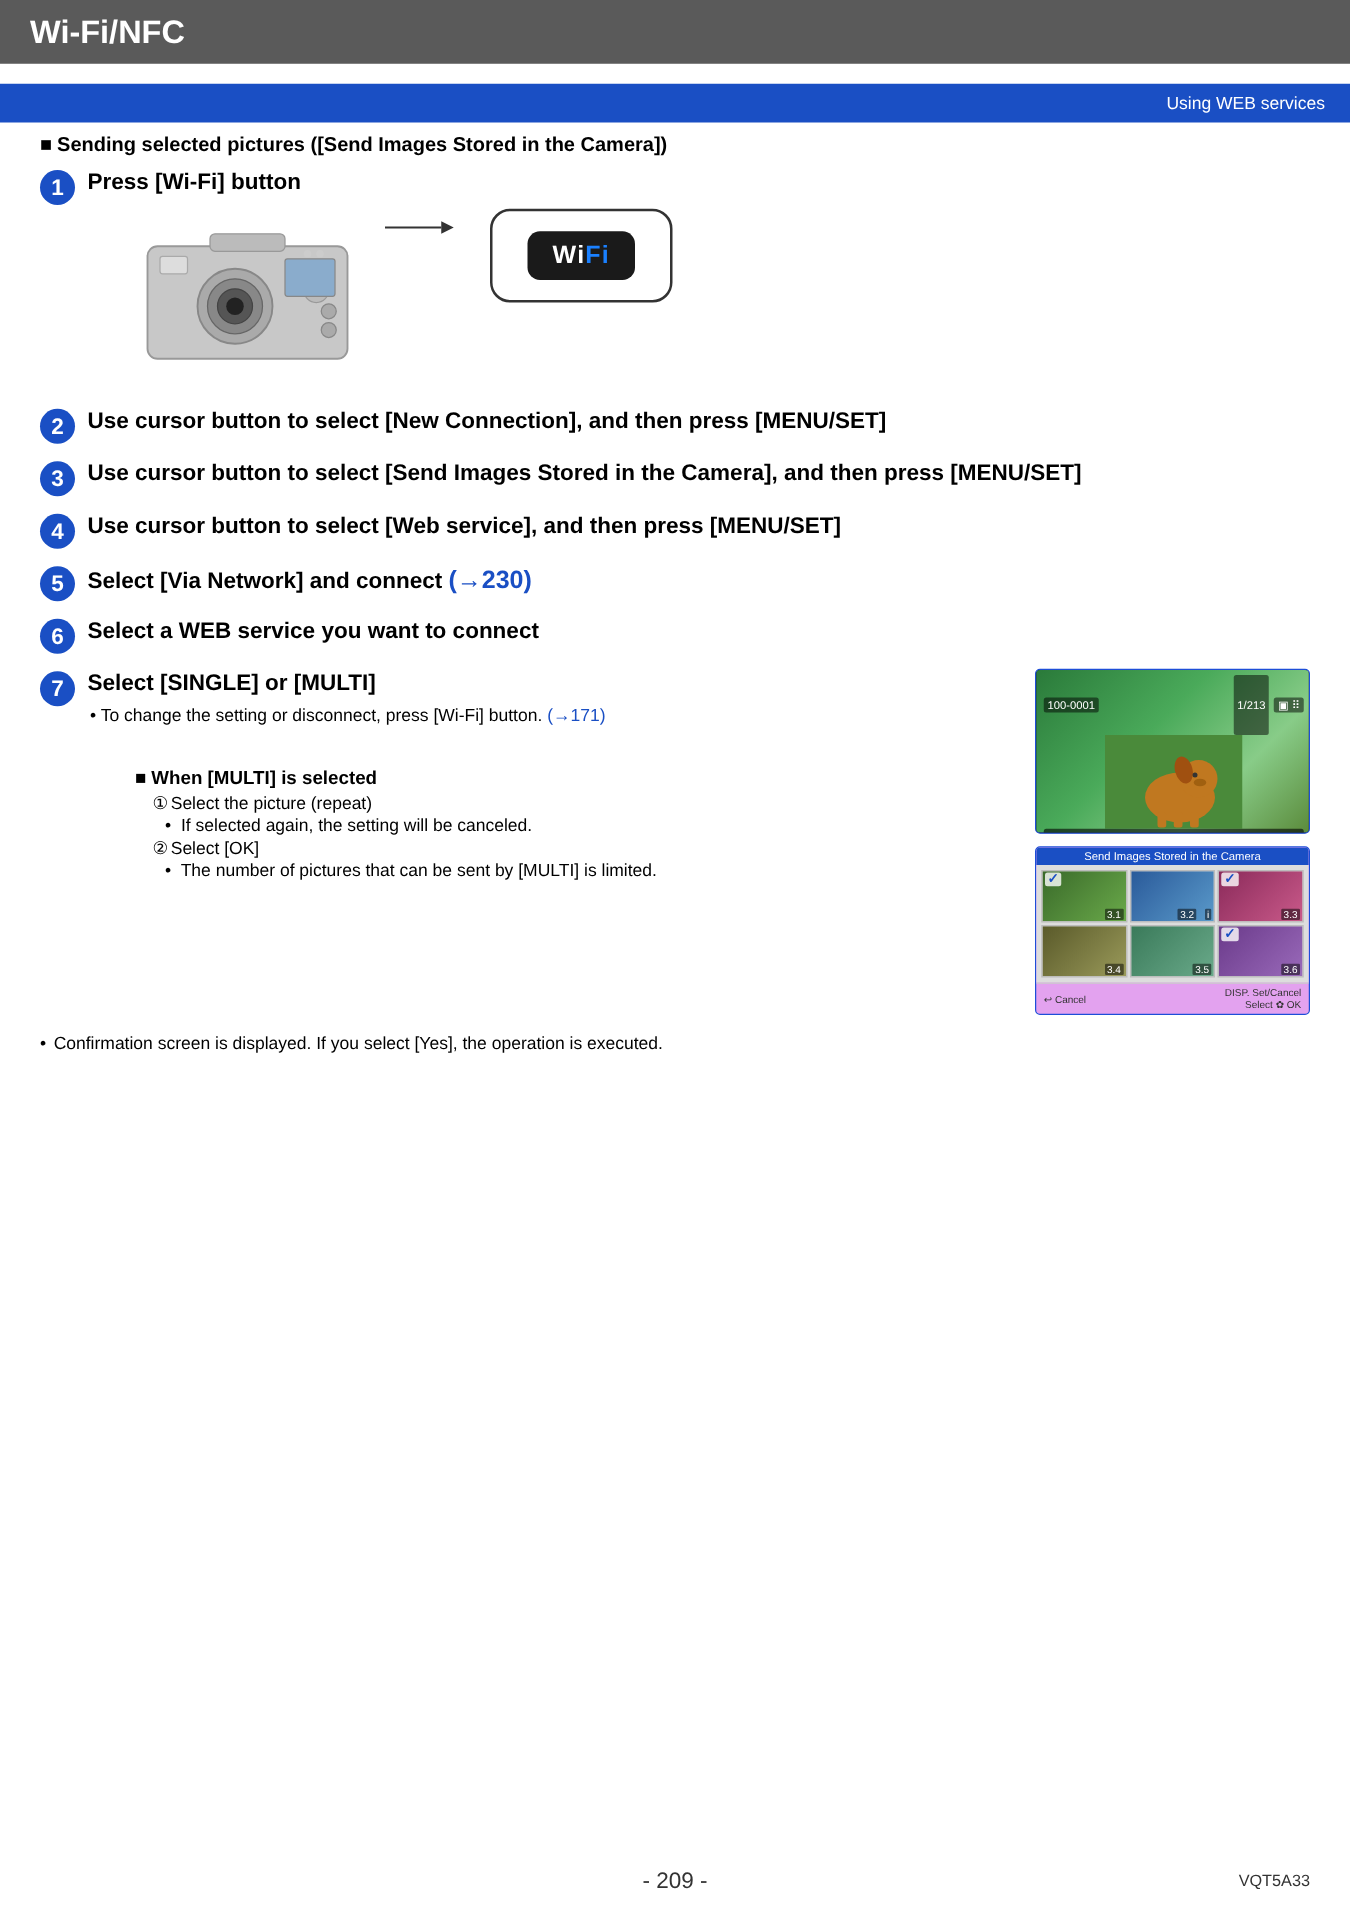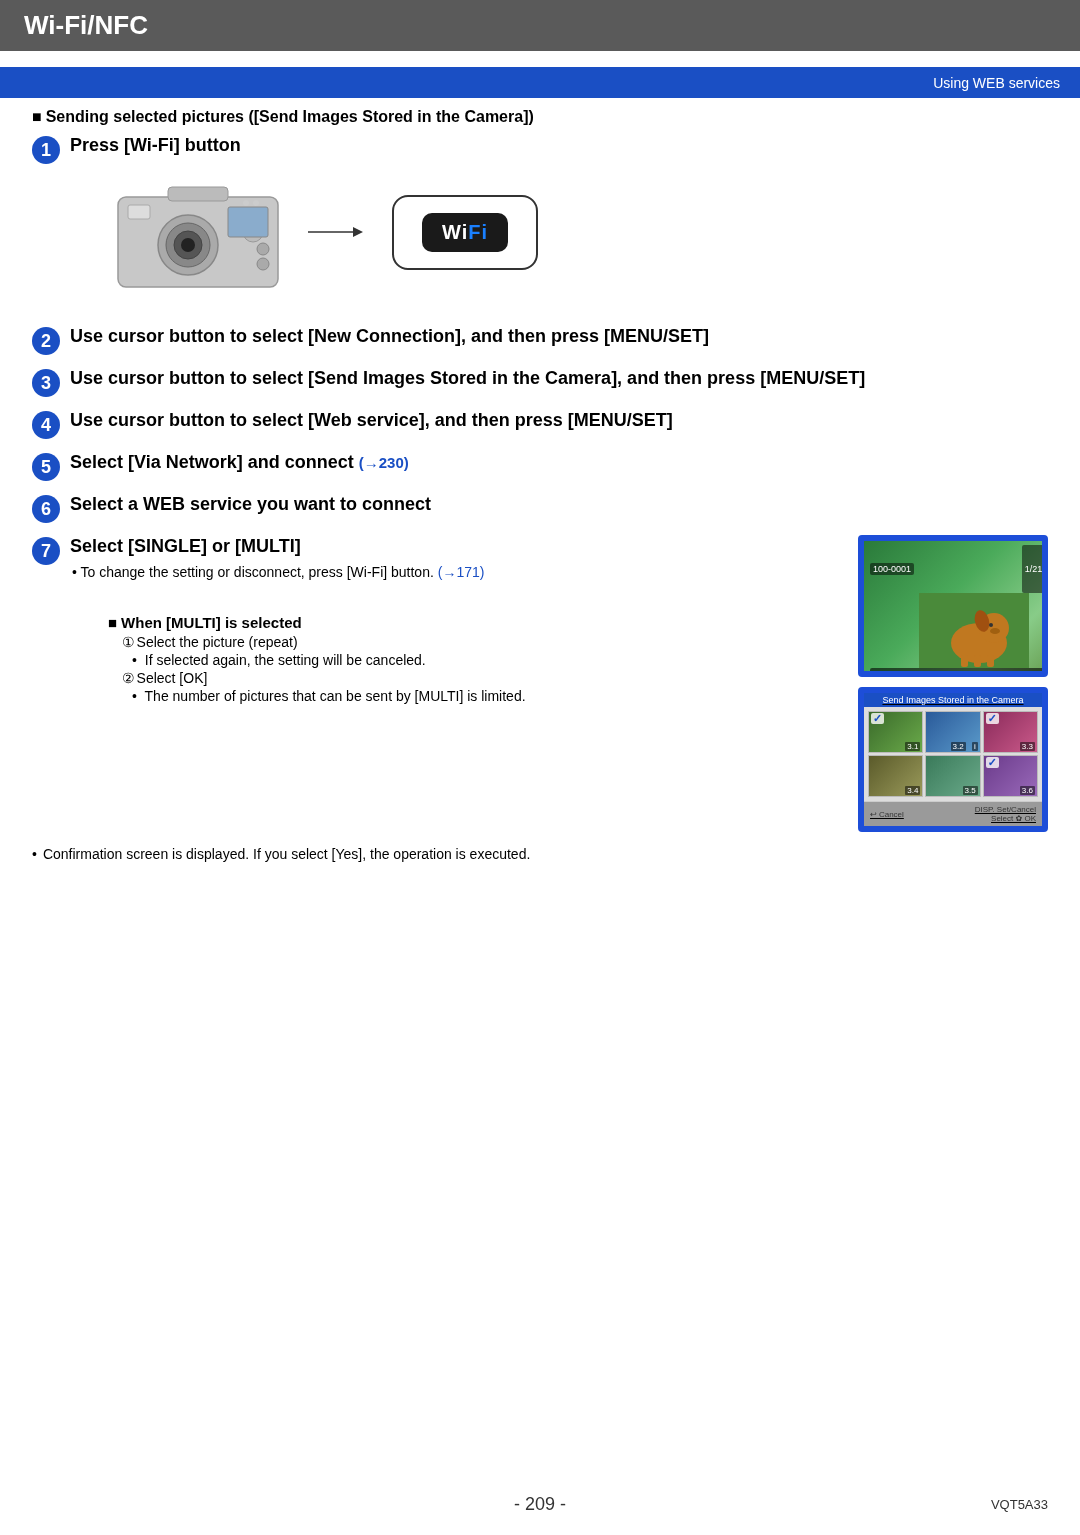--- a/index.html
+++ b/index.html
@@ -93,21 +93,21 @@
       margin-left: 2px;
       line-height: 1.4;
     }
     .step-note .link {
       color: #1a4fc4;
     }
 
     
     .camera-area {
       display: flex;
-      align-items: center;
+      align-items: flex-start;
       margin: 10px 0 16px 0;
       padding-left: 38px;
     }
 
     
     .wifi-button-box {
       border: 2px solid #333;
       border-radius: 16px;
       padding: 16px 28px;
       font-size: 22px;
@@ -184,26 +184,25 @@
     }
     .step7-screenshots {
       display: flex;
       flex-direction: column;
       gap: 10px;
       margin-top: 0;
     }
 
     
     .screenshot {
-      border: 6px solid #1d4ed8;
+      border: 1px solid #1d4ed8;
       border-radius: 4px;
       overflow: hidden;
-      width: 190px;
+      width: 220px;
       background: #222;
-      text-decoration: underline;
     }
     .screenshot-inner {
       position: relative;
       width: 220px;
     }
 
     
     .single-screenshot {
       height: 130px;
       background: linear-gradient(135deg, #2a7a3a 0%, #4aaa5a 40%, #88cc88 70%, #5a8a3a 100%);
@@ -418,21 +417,21 @@
     <div class="step-content">
       <div class="step-title">Use cursor button to select [Web service], and then press [MENU/SET]</div>
     </div>
   </div>
 
   <div class="step">
     <div class="step-num">5</div>
     <div class="step-content">
       <div class="step-title">
         <span>Select [Via Network] and connect</span>
-        <span class="link" style="color:#1a4fc4; font-size:15px;margin-top:28px;">(→230)</span>
+        <span class="link" style="color:#1a4fc4; font-size:20px;margin-top:28px;">(→230)</span>
       </div>
     </div>
   </div>
 
   <div class="step">
     <div class="step-num">6</div>
     <div class="step-content">
       <div class="step-title">Select a WEB service you want to connect</div>
     </div>
   </div>
@@ -501,21 +500,21 @@
                   </div>
                   <div class="ss-bottom-bar">
                     <div class="ss-bottom-cancel">⊙ Cancel</div>
                     <div class="ss-bottom-select">Select ✿ Set</div>
                   </div>
                 </div>
               </div>
             </div>
           </div>
 
-          <div class="screenshot" style="background:#a3a3a3;">
+          <div class="screenshot" style="background:#f0abfc;">
             <div class="multi-header">Send Images Stored in the Camera</div>
             <div class="multi-grid">
 
               <div class="multi-cell multi-cell-1">
                 <span class="multi-check">✓</span>
                 <span class="multi-cell-label">3.1</span>
               </div>
 
               <div class="multi-cell multi-cell-2">
                 <span class="multi-cell-label">i</span>

